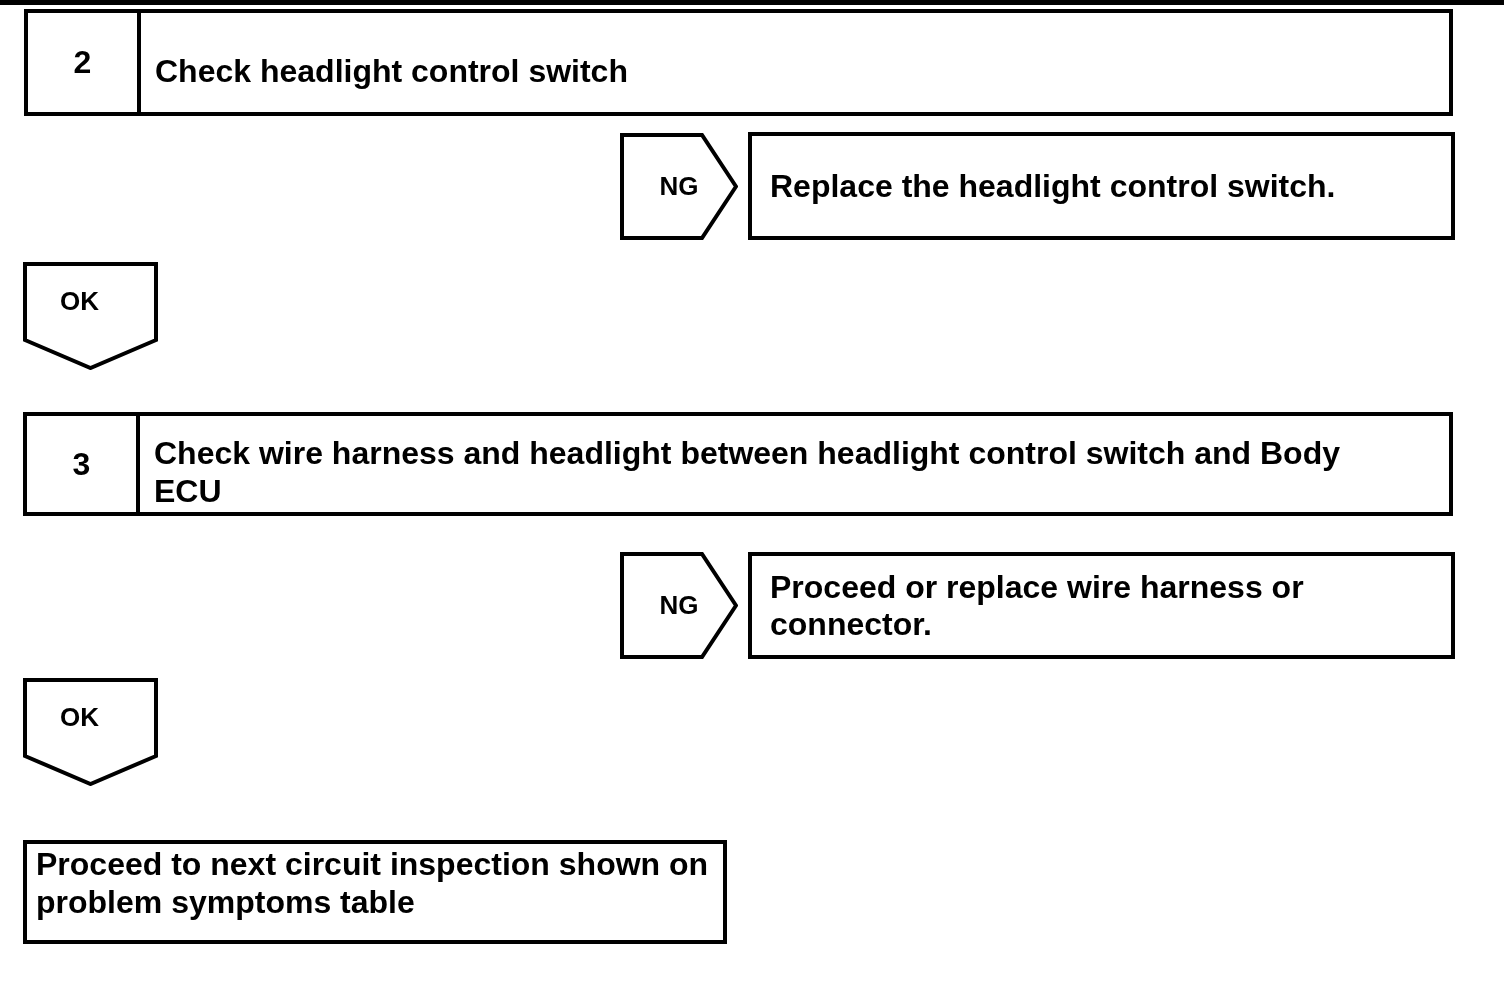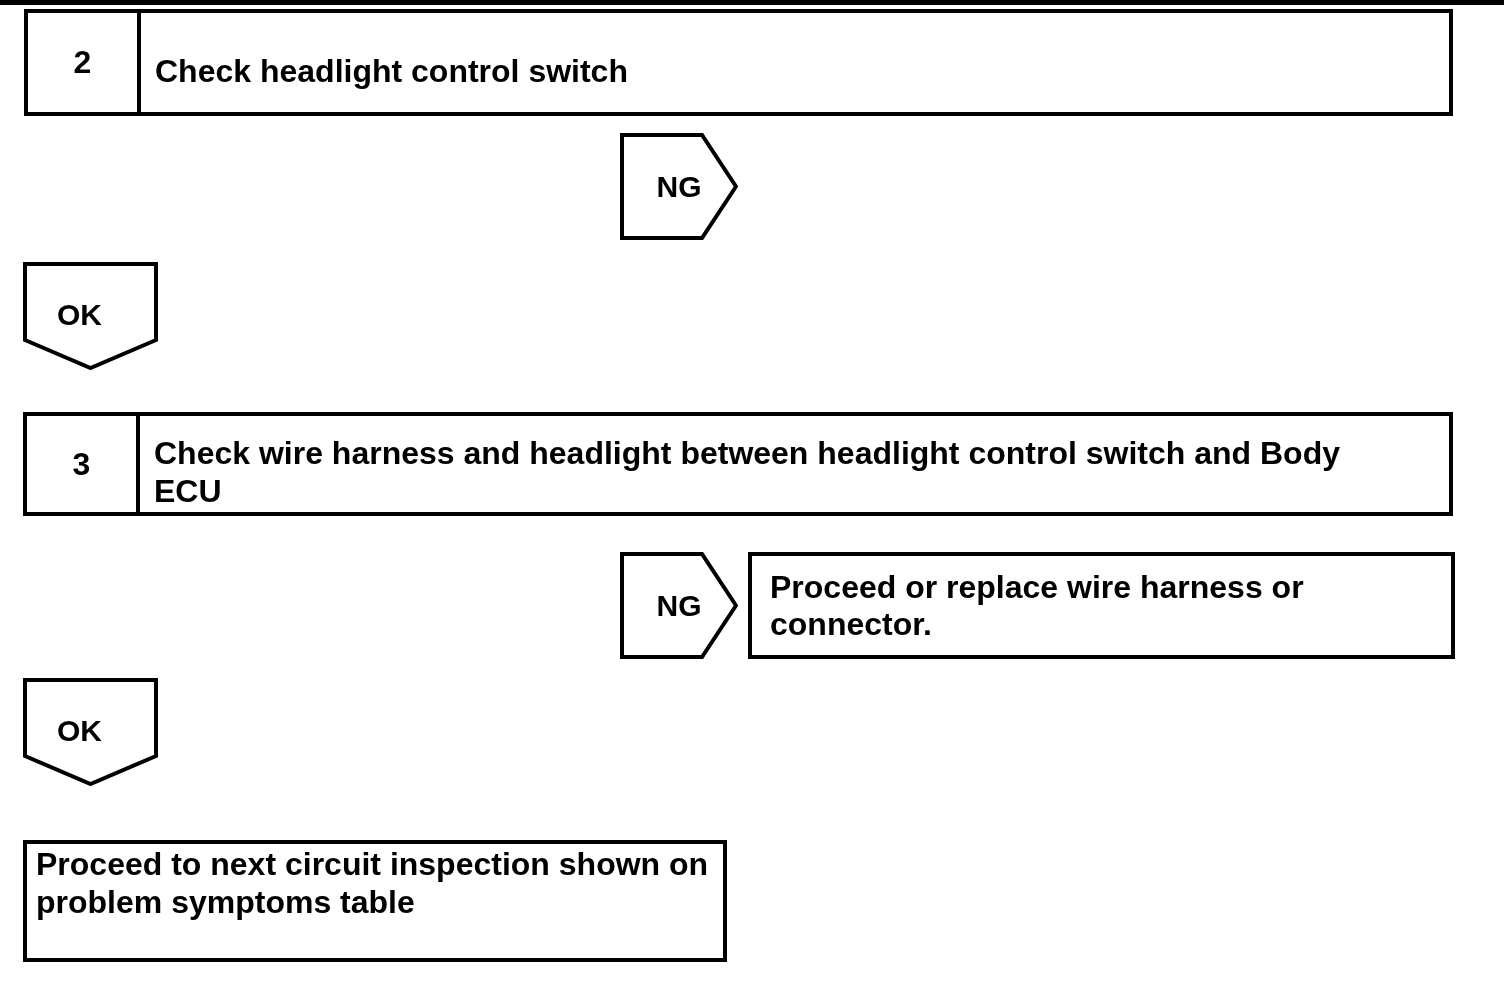--- a/index.html
+++ b/index.html
@@ -66,24 +66,24 @@
     position: absolute;
   }
   .pent svg {
     display: block;
   }
   .pent-label {
     position: absolute;
     display: flex;
     align-items: center;
     justify-content: center;
-    font-size: 30px;
+    font-size: 26px;
   }
   .ng-label { left: 0; top: 0; width: 118px; height: 107px; }
-  .ok-label { left: 0; top: 14px; width: 113px; height: 78px; }
+  .ok-label { left: 0; top: 0; width: 113px; height: 78px; }
   .result-box {
     position: absolute;
     box-sizing: border-box;
     border: 4px solid #000000;
     background: #ffffff;
   }
   .result-text {
     padding: 1px 0 0 9px;
     font-size: 32px;
     line-height: 38px;
@@ -104,20 +104,23 @@
     <div class="step-title">Check headlight control switch</div>
   </div>
 
   <div class="pent" style="left:620px; top:133px; width:118px; height:107px;">
     <svg width="118" height="107" viewBox="0 0 118 107">
       <polygon points="2,2 82,2 116,53.5 82,105 2,105" fill="#ffffff" stroke="#000000" stroke-width="4" stroke-linejoin="miter"></polygon>
     </svg>
     <div class="pent-label ng-label">NG</div>
   </div>
 
+  <div class="action-box" style="left:748px; top:132px; width:707px; height:108px;">
+    <div class="action-text">Replace the headlight control switch.</div>
+  </div>
 
   <div class="pent" style="left:23px; top:262px; width:135px; height:108px;">
     <svg width="135" height="108" viewBox="0 0 135 108">
       <polygon points="2,2 133,2 133,78 67.5,106 2,78" fill="#ffffff" stroke="#000000" stroke-width="4" stroke-linejoin="miter"></polygon>
     </svg>
     <div class="pent-label ok-label">OK</div>
   </div>
 
   <div class="step-box" style="left:23px; top:412px; width:1430px; height:104px;">
     <div class="num-cell">
@@ -138,18 +141,18 @@
     <div class="action-text">Proceed or replace wire harness or connector.</div>
   </div>
 
   <div class="pent" style="left:23px; top:678px; width:135px; height:108px;">
     <svg width="135" height="108" viewBox="0 0 135 108">
       <polygon points="2,2 133,2 133,78 67.5,106 2,78" fill="#ffffff" stroke="#000000" stroke-width="4" stroke-linejoin="miter"></polygon>
     </svg>
     <div class="pent-label ok-label">OK</div>
   </div>
 
-  <div class="result-box" style="left:23px; top:840px; width:704px; height:122px;">
+  <div class="result-box" style="left:23px; top:840px; width:704px; height:104px;">
     <div class="result-text">Proceed to next circuit inspection shown on
 problem symptoms table</div>
   </div>
 
 </div>
 
 </body></html>

